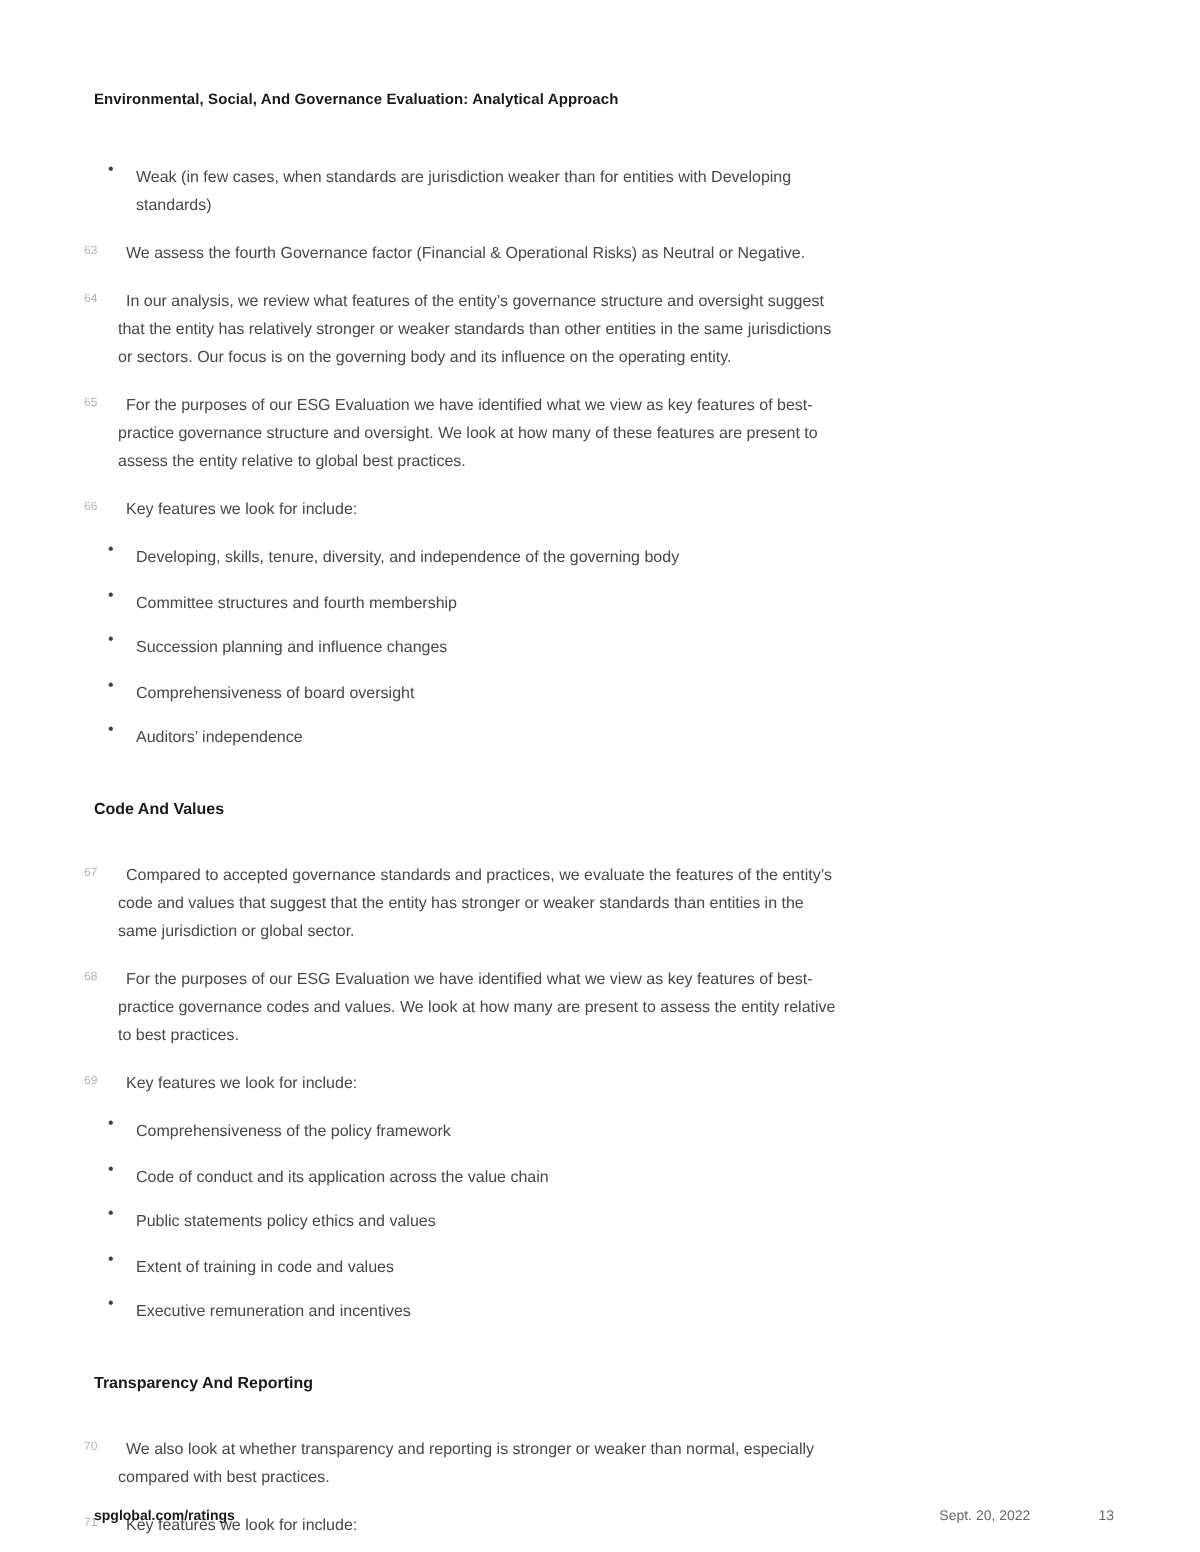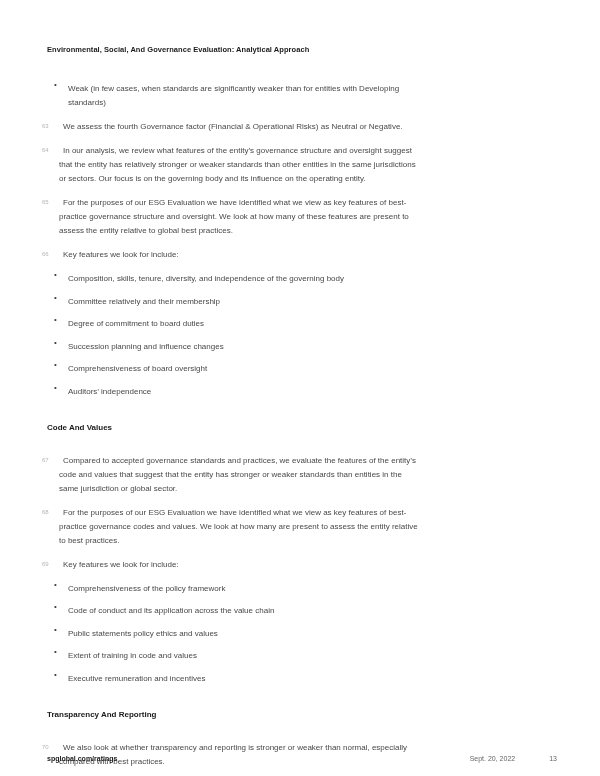--- a/index.html
+++ b/index.html
@@ -79,21 +79,21 @@
 </style>
 </head>
 <body>
 
 <div class="page">
   <div class="content">
 
     <div class="runhead">Environmental, Social, And Governance Evaluation: Analytical Approach</div>
 
     <ul class="bullets">
-      <li>Weak (in few cases, when standards are significantly weaker than for entities with Developing standards)</li>
+      <li>Weak (in few cases, when standards are jurisdiction weaker than for entities with Developing standards)</li>
     </ul>
 
     <div class="para">
       <span class="num">63</span>
       <span>We assess the fourth Governance factor (Financial &amp; Operational Risks) as Neutral or Negative.</span>
     </div>
 
 
     <div class="para">
       <span class="num">64</span>
@@ -104,23 +104,22 @@
       <span class="num">65</span>
       <span>For the purposes of our ESG Evaluation we have identified what we view as key features of best-practice governance structure and oversight. We look at how many of these features are present to assess the entity relative to global best practices.</span>
     </div>
 
     <div class="para">
       <span class="num">66</span>
       <span>Key features we look for include:</span>
     </div>
 
     <ul class="bullets">
-      <li>Composition, skills, tenure, diversity, and independence of the governing body</li>
-      <li>Committee relatively and their membership</li>
-      <li>Degree of commitment to board duties</li>
+      <li>Developing, skills, tenure, diversity, and independence of the governing body</li>
+      <li>Committee structures and fourth membership</li>
       <li>Succession planning and influence changes</li>
       <li>Comprehensiveness of board oversight</li>
       <li>Auditors’ independence</li>
     </ul>
 
     <div class="section-heading">Code And Values</div>
 
     <div class="para">
       <span class="num">67</span>
       <span>Compared to accepted governance standards and practices, we evaluate the features of the entity’s code and values that suggest that the entity has stronger or weaker standards than entities in the same jurisdiction or global sector.</span>

